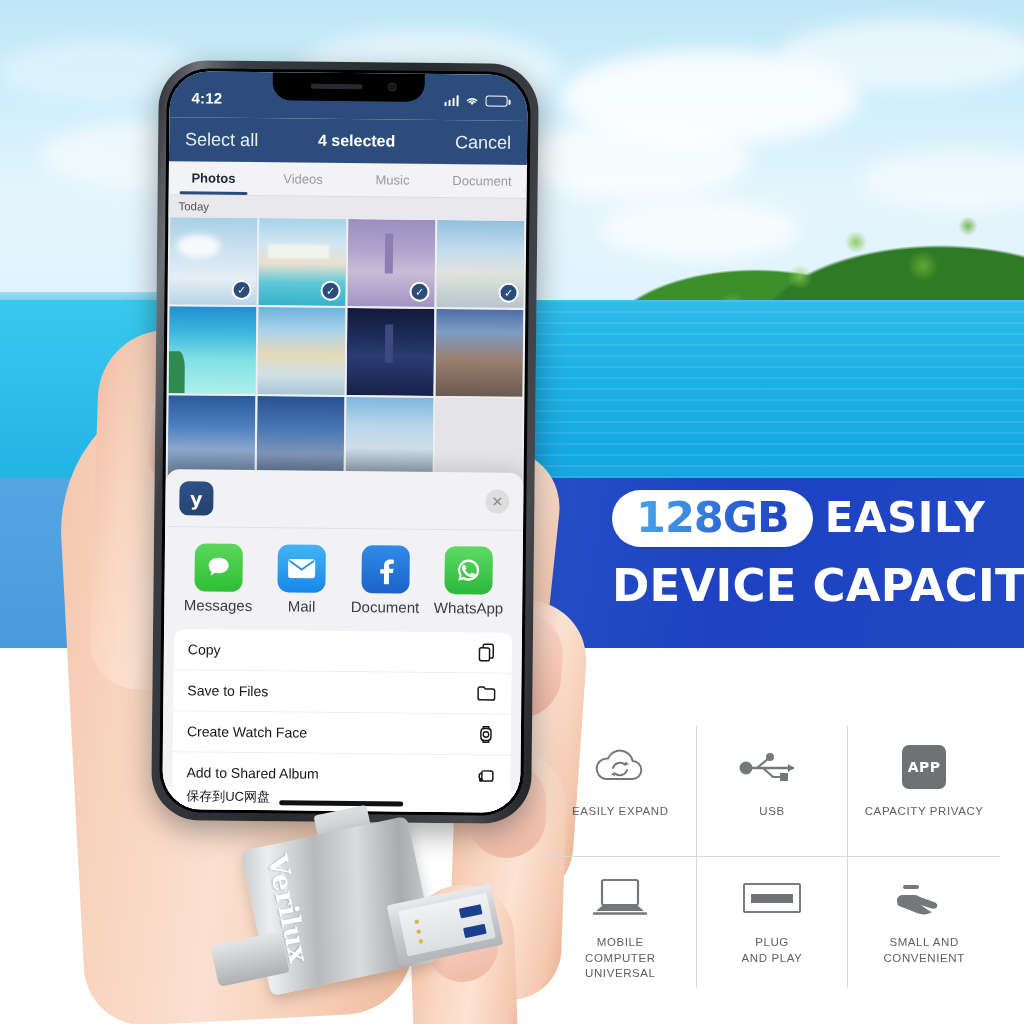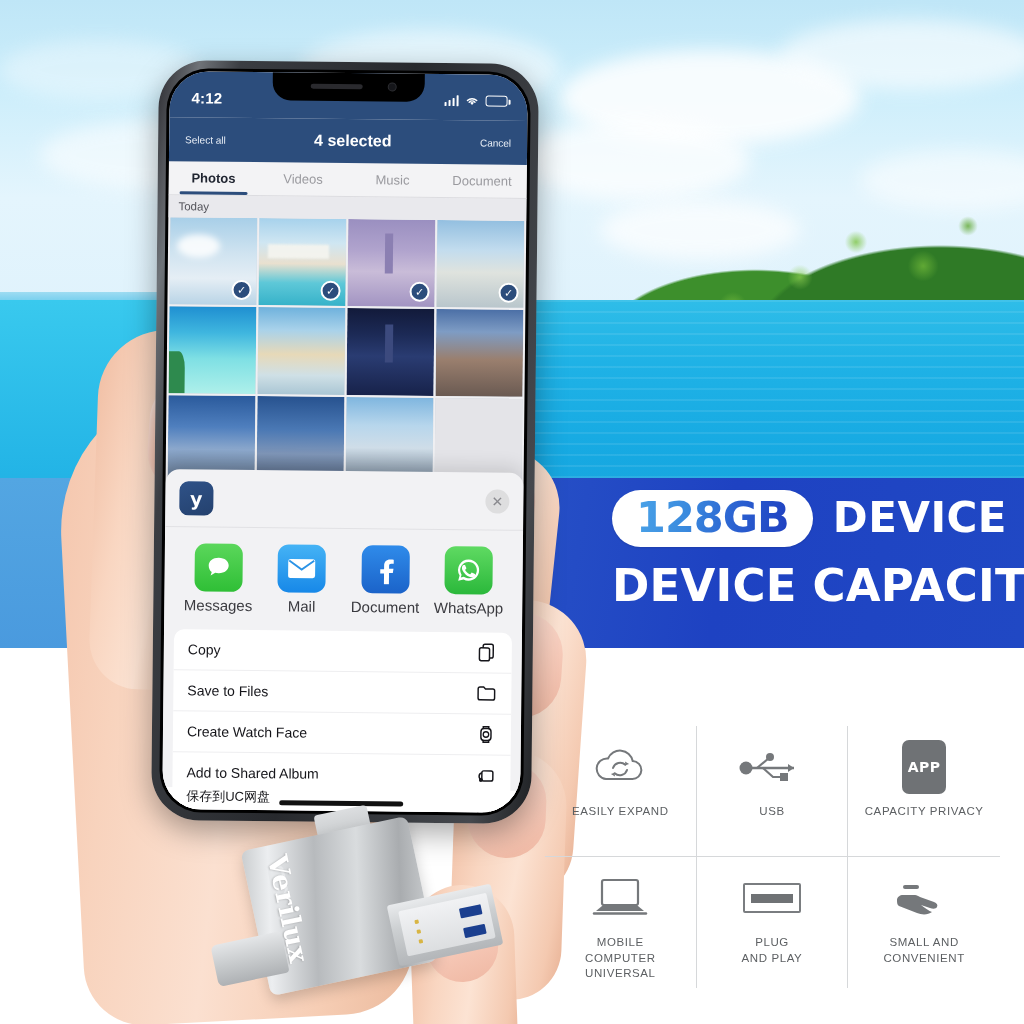--- a/index.html
+++ b/index.html
@@ -87,21 +87,21 @@
     background:linear-gradient(100deg,#4a9de0 0%,#3c82d6 17%,#2a56c8 42%,#1e42c2 70%,#2048c4 100%);
   }
   .banner-strip-left {
     position:absolute; left:0; top:478px; width:200px; height:170px;
     background:linear-gradient(180deg,#53a6e2 0%,#4a9ade 100%);
   }
   .headline {
     position:absolute; left:612px; top:486px; width:412px; height:156px;
     color:#fff;
   }
-  .headline-row1 { display:flex; align-items:center; gap:20px; height:64px; }
+  .headline-row1 { display:flex; align-items:center; gap:12px; height:64px; }
   .gb-pill {
     background:#ffffff; border-radius:36px;
     padding:6px 24px 8px 24px;
     display:flex; align-items:center; justify-content:center;
     box-shadow:0 1px 2px rgba(0,0,0,.12);
   }
   .gb-text {
     font-size:43px; font-weight:bold; letter-spacing:-1px;
     background:linear-gradient(100deg,#4aa3e8 0%,#3a8ade 34%,#2a5fd0 66%,#1f3fc0 100%);
     -webkit-background-clip:text; background-clip:text;
@@ -196,21 +196,21 @@
   .batt { width:22px; height:11px; border:1.4px solid #fff; border-radius:3px; position:relative; }
   .batt::after { content:""; position:absolute; right:-3.5px; top:3px; width:2px; height:5px; background:#fff; border-radius:0 1px 1px 0; }
 
   
   .navbar {
     position:absolute; left:0; top:46px; width:100%; height:44px;
     background:#2c4d7c; color:#fff; z-index:9;
     display:flex; align-items:center; justify-content:space-between;
     padding:0 16px;
   }
-  .nav-side { font-size:10px; color:#e8eef6; }
+  .nav-side { font-size:18px; color:#e8eef6; }
   .nav-title { font-size:16px; font-weight:bold; color:#fff; }
 
   
   .tabs {
     position:absolute; left:0; top:90px; width:100%; height:34px;
     background:#f3f3f5; display:flex; z-index:8;
     border-bottom:1px solid #dcdce0;
   }
   .tab {
     flex:1; display:flex; align-items:center; justify-content:center;
@@ -365,21 +365,21 @@
   .feat:nth-child(1), .feat:nth-child(2), .feat:nth-child(4), .feat:nth-child(5) {
     border-right:1px solid #d6d8da;
   }
   .feat:nth-child(1), .feat:nth-child(2), .feat:nth-child(3) { border-bottom:1px solid #d6d8da; }
   .feat-icon { height:62px; display:flex; align-items:center; justify-content:center; }
   .feat-label {
     font-size:11.5px; letter-spacing:.6px; color:#5d6063; text-align:center;
     line-height:1.35; margin-top:6px; font-weight:normal;
   }
   .app-box {
-    width:44px; height:54px; border-radius:7px; background:#6f7275;
+    width:44px; height:44px; border-radius:7px; background:#6f7275;
     display:flex; align-items:center; justify-content:center;
     color:#fff; font-size:14px; font-weight:bold; letter-spacing:.5px;
     font-family:"DejaVu Sans", sans-serif;
   }
   .plug-box { width:58px; height:30px; border:2px solid #7a7d80; border-radius:2px; display:flex; align-items:center; justify-content:center; }
   .plug-bar { width:42px; height:9px; background:#6f7275; }
 </style>
 </head>
 <body>
 
@@ -409,21 +409,21 @@
   <div class="bg-white-lower"></div>
 
   <div class="banner"></div>
   <div class="banner-strip-left"></div>
 
   <div class="headline">
     <div class="headline-row1">
       <div class="gb-pill">
         <span class="gb-text">128GB</span>
       </div>
-      <span class="expand-text">DEVICE</span>
+      <span class="expand-text">EASILY</span>
     </div>
     <div class="headline-row2">DEVICE CAPACITY</div>
   </div>
 
   <div class="hand">
     <div class="palm"></div>
     <div class="finger f-i"></div>
     <div class="finger f-m"></div>
     <div class="finger f-r"></div>
     <div class="finger f-p"></div>

